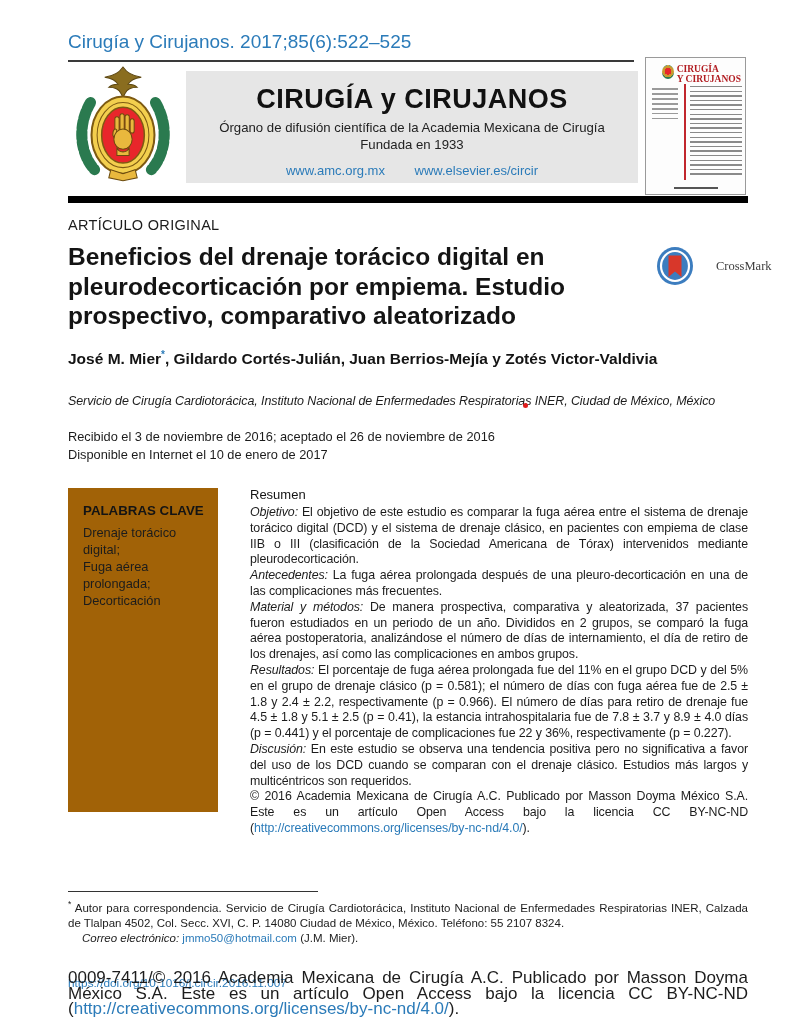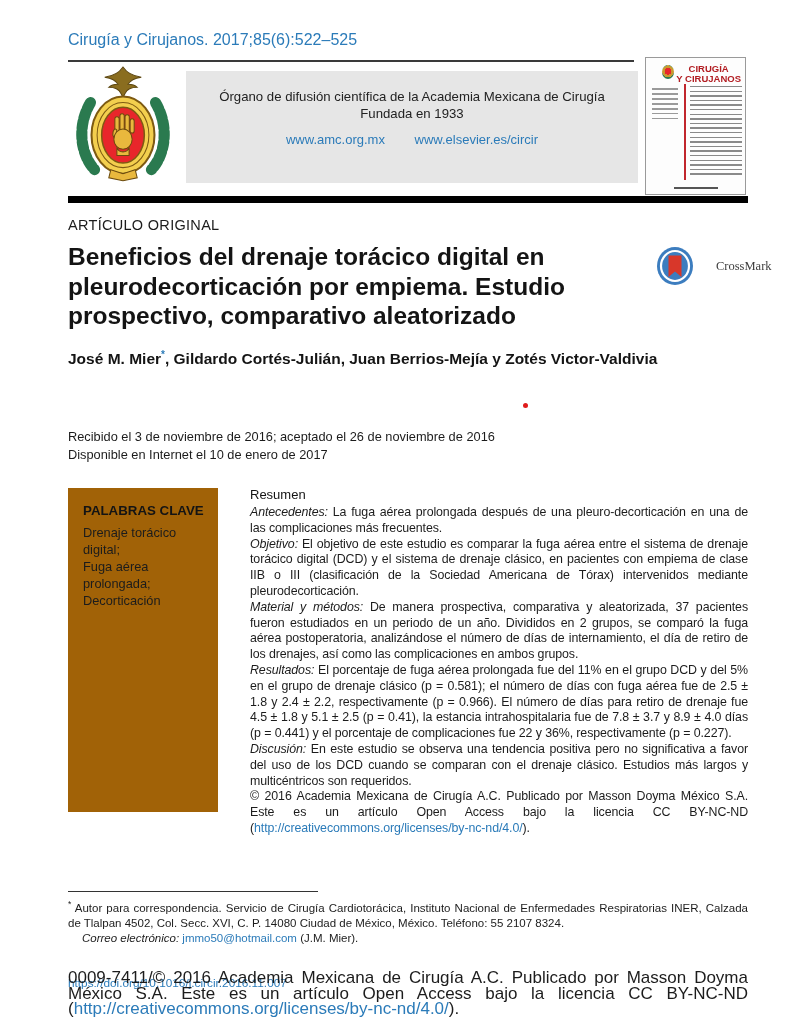--- a/index.html
+++ b/index.html
@@ -5,37 +5,37 @@
   * { margin:0; padding:0; box-sizing:border-box; }
   html,body { background:#fff; }
   .page {
     position:relative; width:806px; height:1024px; background:#ffffff;
     font-family:"Liberation Sans", sans-serif; color:#1e1e1e; overflow:hidden;
   }
   .link { color:#2b7bb9; text-decoration:none; cursor:pointer; }
   .italic { font-style:italic; }
 
   
-  .citation { position:absolute; left:68px; top:31px; font-size:16px; color:#2b7bb9; }
+  .citation { position:absolute; left:68px; top:31px; font-size:19px; color:#2b7bb9; }
   .top-rule { position:absolute; left:68px; top:60px; width:566px; height:2px; background:#3a3a3a; }
 
   
   .crest { position:absolute; left:70px; top:64px; width:106px; height:128px; }
   .header-box { position:absolute; left:186px; top:71px; width:452px; height:112px; background:#e6e6e6; text-align:center; padding-top:13px; }
   .journal-title { font-size:27px; font-weight:bold; color:#111; letter-spacing:.5px; }
   .journal-subtitle { font-size:13.2px; color:#222; margin-top:5px; }
   .journal-founded { font-size:13.2px; color:#222; margin-top:2px; }
   .header-links { margin-top:11px; font-size:13px; }
   .header-links .link + .link { margin-left:26px; }
 
   
   .cover { position:absolute; left:645px; top:57px; width:101px; height:138px; background:#fdfdfd; border:1px solid #9a9a9a; }
   .cover-crest { position:absolute; left:16px; top:7px; width:12px; height:14px; border-radius:50%;
     background:radial-gradient(circle at 50% 45%, #e8262b 0 35%, #c89a30 36% 60%, #2a7a4f 61% 100%); }
-  .cover-title { position:absolute; right:4px; top:6px; text-align:center; font-family:Liberation Sans, sans-serif; font-weight:bold; font-size:9.5px; line-height:10px; color:#b21d22; }
+  .cover-title { position:absolute; right:4px; top:6px; text-align:left; font-family:Liberation Serif, serif; font-weight:bold; font-size:9.5px; line-height:10px; color:#b21d22; }
   .cover-info { position:absolute; left:6px; top:30px; width:26px; height:34px;
     background:repeating-linear-gradient(to bottom, #9a9a9a 0 1.5px, transparent 1.5px 5px); }
   .cover-divider { position:absolute; left:38px; top:26px; width:1.5px; height:96px; background:#c1272d; }
   .cover-toc { position:absolute; left:44px; top:28px; width:52px; height:92px;
     background:repeating-linear-gradient(to bottom, #8a8a8a 0 1.4px, transparent 1.4px 4.6px); }
   .cover-bottom { position:absolute; left:28px; bottom:5px; width:44px; height:2.5px; background:#555; }
 
   .black-bar { position:absolute; left:68px; top:196px; width:680px; height:7px; background:#000; }
 
   
@@ -91,20 +91,21 @@
         <rect x="59" y="54" width="4" height="14" rx="2"></rect>
         <path d="M42 70 C42 64 44 63 46 65 L44 74 Z"></path>
         <ellipse cx="52" cy="74" rx="9" ry="10"></ellipse>
         <path d="M46 82 C48 88 56 88 58 82 L58 90 L46 90 Z"></path>
       </g>
       <path d="M40 104 L52 108 L64 104 L66 112 L52 115 L38 112 Z" fill="#e9b83d" stroke="#6b4a0e" stroke-width="1"></path>
     </svg>
   </div>
 
   <div class="header-box">
+    <div class="journal-title">CIRUGÍA y CIRUJANOS</div>
     <div class="journal-subtitle">Órgano de difusión científica de la Academia Mexicana de Cirugía</div>
     <div class="journal-founded">Fundada en 1933</div>
     <div class="header-links">
       <a class="link">www.amc.org.mx</a>
       <a class="link">www.elsevier.es/circir</a>
     </div>
   </div>
 
   <div class="cover">
     <div class="cover-crest"></div>
@@ -129,38 +130,39 @@
       <ellipse cx="19" cy="20" rx="14" ry="15" fill="none" stroke="#ffffff" stroke-width="2.2"></ellipse>
       <path d="M12.5 9.5 h13 v21.5 l-6.5 -5.6 l-6.5 5.6 z" fill="#d8372a"></path>
     </svg>
     <span class="crossmark-label">CrossMark</span>
   </div>
 
   <div class="authors">
     <span>José M. Mier</span><sup>*</sup><span>, Gildardo Cortés-Julián, Juan Berrios-Mejía y Zotés Victor-Valdivia</span>
   </div>
 
+  <div class="affiliation">Servicio de Cirugía Cardiotorácica, Instituto Nacional de Enfermedades Respiratorias INER, Ciudad de México, México</div>
   <div class="red-dot"></div>
 
   <div class="dates">
     <div>Recibido el 3 de noviembre de 2016; aceptado el 26 de noviembre de 2016</div>
     <div>Disponible en Internet el 10 de enero de 2017</div>
   </div>
 
   <div class="kw-box">
     <div class="kw-heading">PALABRAS CLAVE</div>
     <div class="kw-item">Drenaje torácico digital;</div>
     <div class="kw-item">Fuga aérea prolongada;</div>
     <div class="kw-item">Decorticación</div>
   </div>
 
   <div class="resumen">
     <div class="resumen-heading">Resumen</div>
+    <p><span class="italic">Objetivo:</span><span> El objetivo de este estudio es comparar la fuga aérea entre el sistema de drenaje torácico digital (DCD) y el sistema de drenaje clásico, en pacientes con empiema de clase IIB o III (clasificación de la Sociedad Americana de Tórax) intervenidos mediante pleurodecorticación.</span></p>
     <p><span class="italic">Antecedentes:</span><span> La fuga aérea prolongada después de una pleuro-decorticación en una de las complicaciones más frecuentes.</span></p>
-    <p><span class="italic">Objetivo:</span><span> El objetivo de este estudio es comparar la fuga aérea entre el sistema de drenaje torácico digital (DCD) y el sistema de drenaje clásico, en pacientes con empiema de clase IIB o III (clasificación de la Sociedad Americana de Tórax) intervenidos mediante pleurodecorticación.</span></p>
     <p><span class="italic">Material y métodos:</span><span> De manera prospectiva, comparativa y aleatorizada, 37 pacientes fueron estudiados en un periodo de un año. Divididos en 2 grupos, se comparó la fuga aérea postoperatoria, analizándose el número de días de internamiento, el día de retiro de los drenajes, así como las complicaciones en ambos grupos.</span></p>
     <p><span class="italic">Resultados:</span><span> El porcentaje de fuga aérea prolongada fue del 11% en el grupo DCD y del 5% en el grupo de drenaje clásico (p = 0.581); el número de días con fuga aérea fue de 2.5 ± 1.8 y 2.4 ± 2.2, respectivamente (p = 0.966). El número de días para retiro de drenaje fue 4.5 ± 1.8 y 5.1 ± 2.5 (p = 0.41), la estancia intrahospitalaria fue de 7.8 ± 3.7 y 8.9 ± 4.0 días (p = 0.441) y el porcentaje de complicaciones fue 22 y 36%, respectivamente (p = 0.227).</span></p>
     <p><span class="italic">Discusión:</span><span> En este estudio se observa una tendencia positiva pero no significativa a favor del uso de los DCD cuando se comparan con el drenaje clásico. Estudios más largos y multicéntricos son requeridos.</span></p>
     <p><span>© 2016 Academia Mexicana de Cirugía A.C. Publicado por Masson Doyma México S.A. Este es un artículo Open Access bajo la licencia CC BY-NC-ND (</span><a class="link">http://creativecommons.org/licenses/by-nc-nd/4.0/</a><span>).</span></p>
   </div>
 
   <div class="foot-rule"></div>
   <div class="footnote">
     <p><sup>*</sup><span> Autor para correspondencia. Servicio de Cirugía Cardiotorácica, Instituto Nacional de Enfermedades Respiratorias INER, Calzada de Tlalpan 4502, Col. Secc. XVI, C. P. 14080 Ciudad de México, México. Teléfono: 55 2107 8324.</span></p>
     <p class="email-line"><span class="italic">Correo electrónico:</span>&nbsp;<a class="link">jmmo50@hotmail.com</a><span> (J.M. Mier).</span></p>

